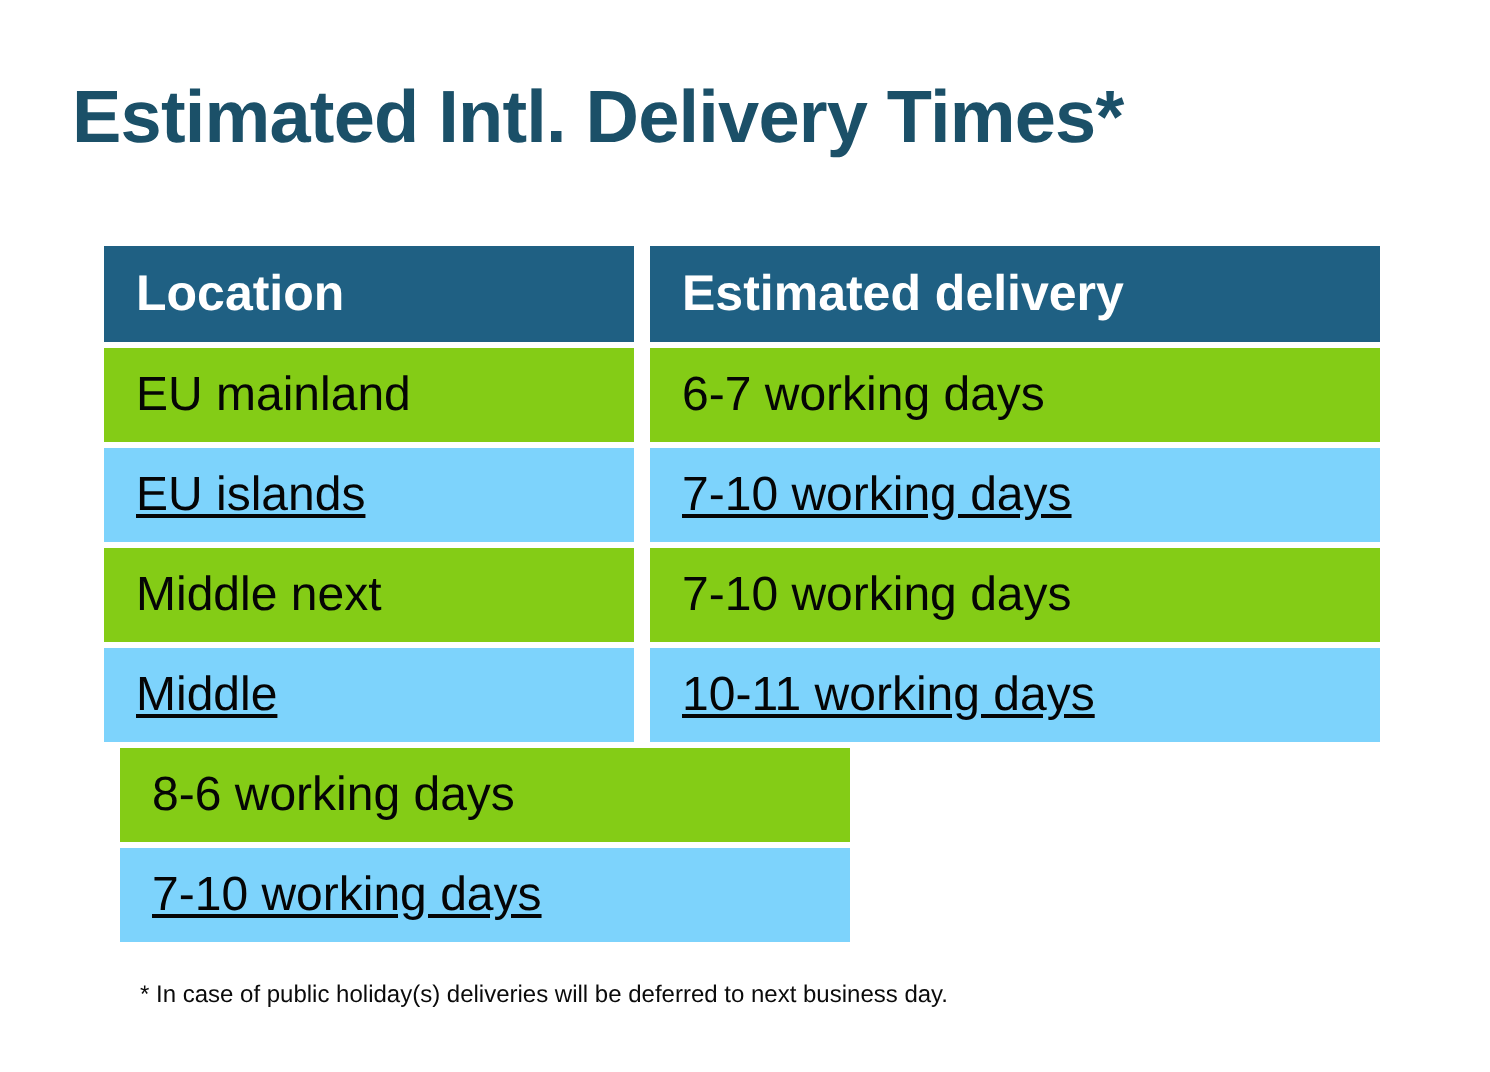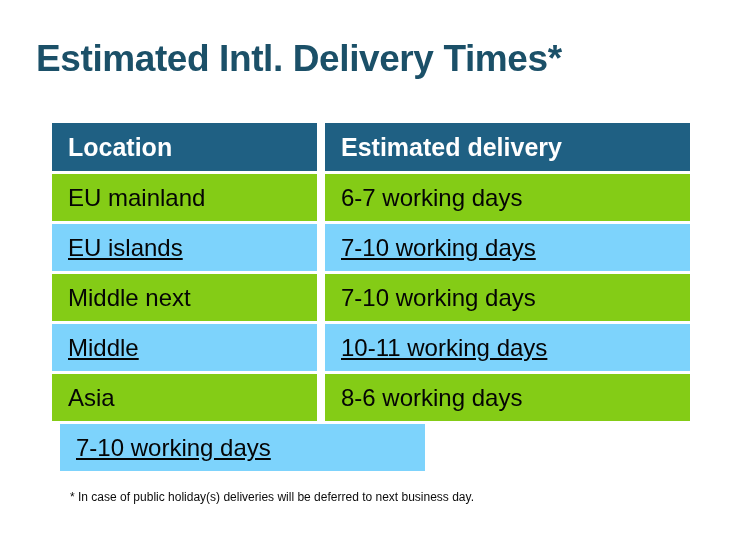--- a/index.html
+++ b/index.html
@@ -130,21 +130,20 @@
       <div class="cell col-delivery">7-10 working days</div>
     </div>
 
     <div class="row row-light">
       <div class="cell col-location">Middle</div>
       <div class="col-spacer"></div>
       <div class="cell col-delivery">10-11 working days</div>
     </div>
 
     <div class="row row-dark">
-      <div class="cell col-location">Asia</div>
       <div class="col-spacer"></div>
       <div class="cell col-delivery">8-6 working days</div>
     </div>
 
     <div class="row row-light">
       <div class="col-spacer"></div>
       <div class="cell col-delivery">7-10 working days</div>
     </div>
 
   </div>

